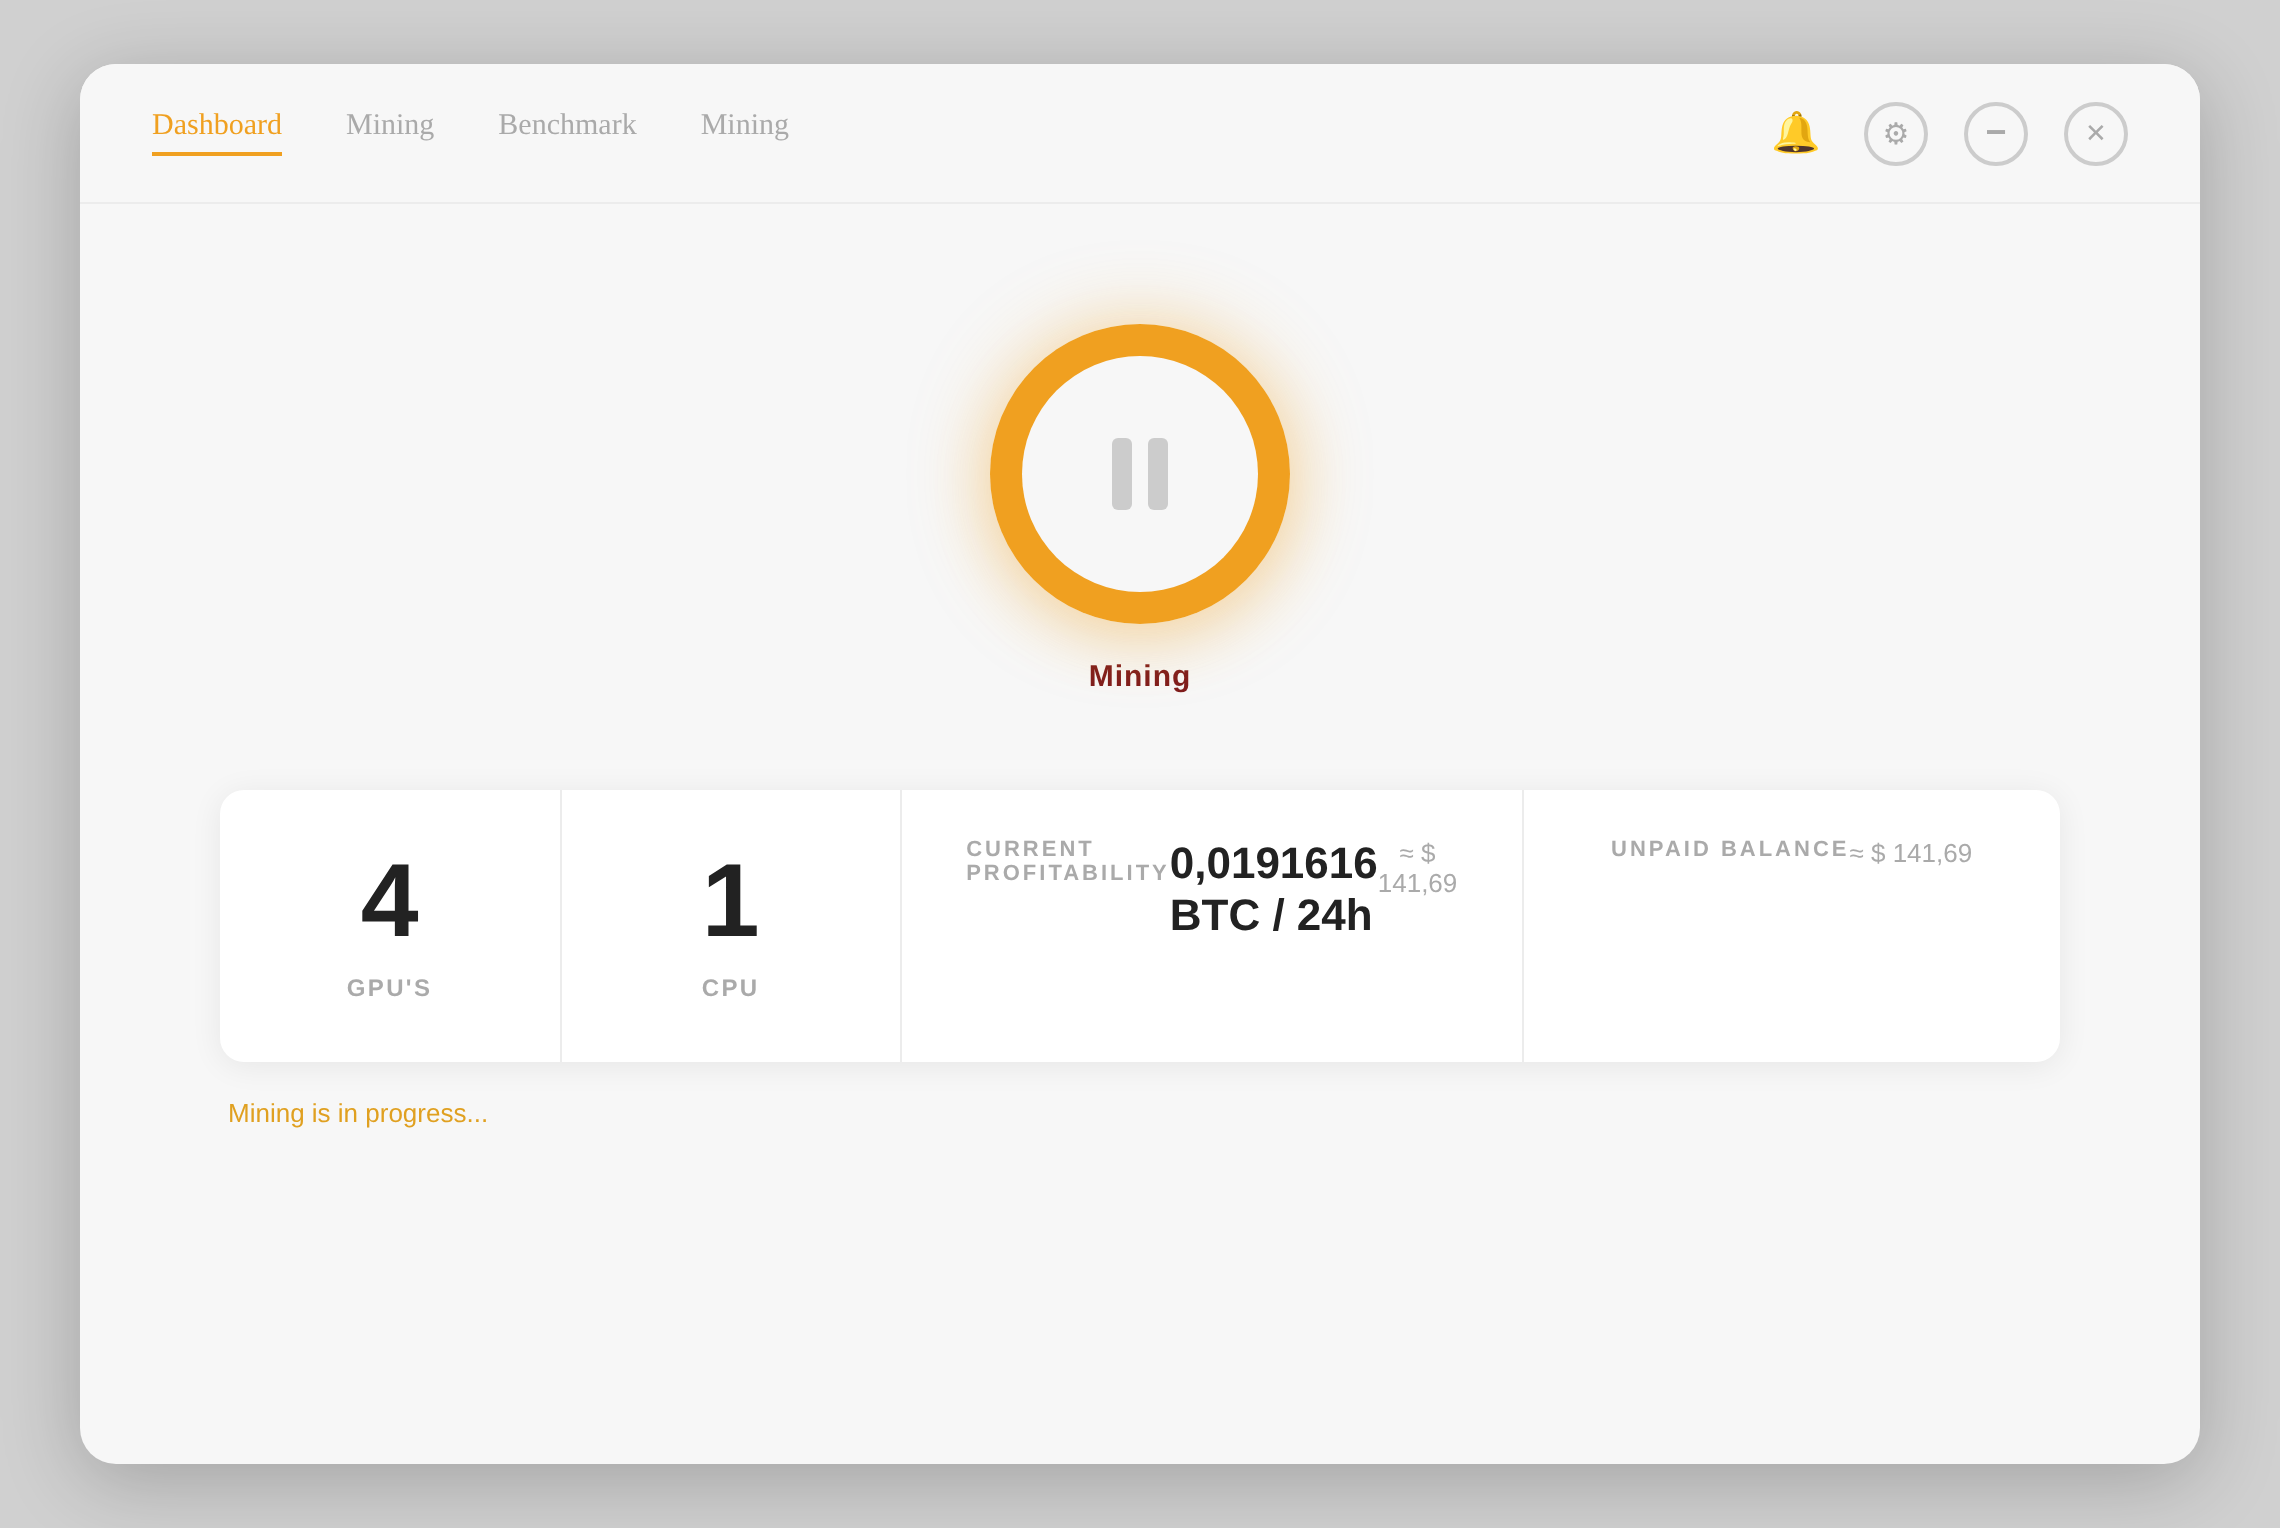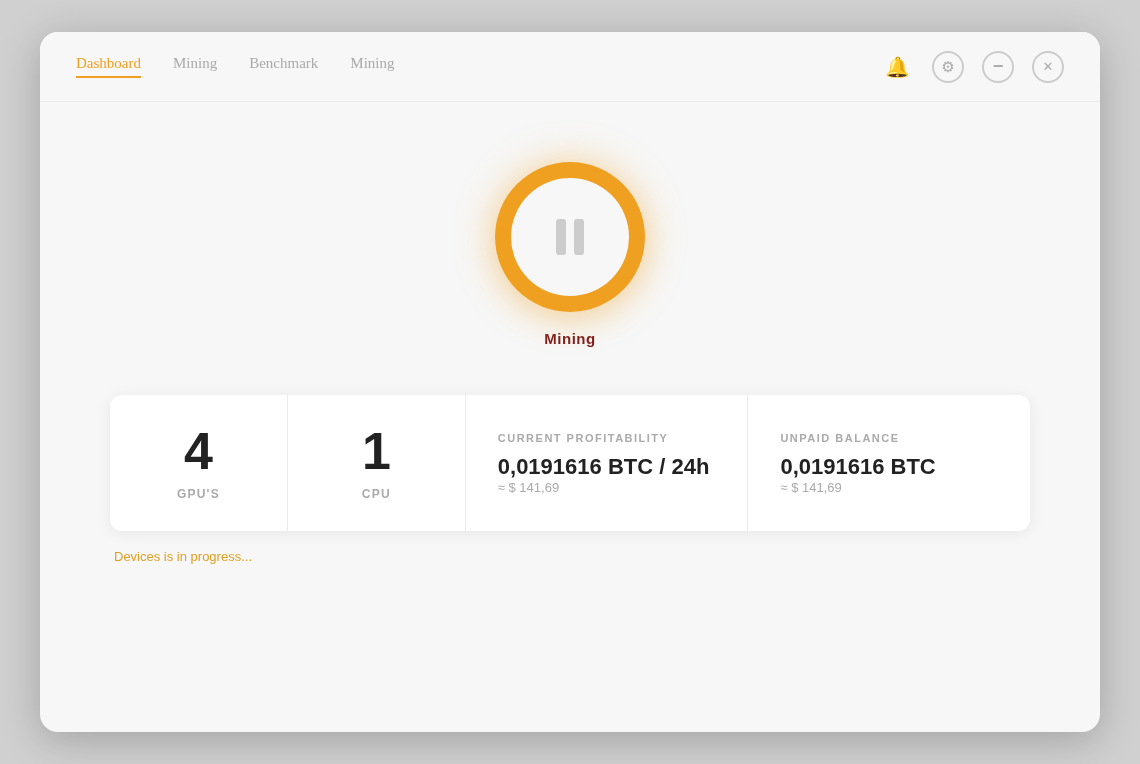--- a/index.html
+++ b/index.html
@@ -159,21 +159,21 @@
       font-size: 12px;
       font-weight: 700;
       color: #aaaaaa;
       letter-spacing: 1.2px;
       text-transform: uppercase;
     }
     .stat-card-wide {
       flex: 1.8;
       padding: 24px 32px;
       display: flex;
-      flex-direction: column;
+      flex-direction: row;
       align-items: flex-start;
       justify-content: center;
       border-right: 1px solid #ececec;
     }
     .stat-card-wide:last-child {
       border-right: none;
     }
     .stat-section-label {
       font-size: 11px;
       font-weight: 600;
@@ -185,20 +185,21 @@
     .stat-main-value {
       font-size: 22px;
       font-weight: 800;
       color: #222222;
       margin-bottom: 0;
     }
     .stat-sub-value {
       font-size: 13px;
       color: #aaaaaa;
       font-weight: 400;
+      text-align: center;
     }
     
     .bottom-hint {
       width: 100%;
       max-width: 920px;
       margin-top: 18px;
       display: flex;
       justify-content: flex-start;
       padding-left: 4px;
     }
@@ -263,22 +264,21 @@
       </div>
 
       <div class="stat-card-wide">
         <div class="stat-section-label">CURRENT PROFITABILITY</div>
         <div class="stat-main-value">0,0191616 BTC / 24h</div>
         <div class="stat-sub-value">≈ $ 141,69</div>
       </div>
 
       <div class="stat-card-wide">
         <div class="stat-section-label">UNPAID BALANCE</div>
-        <div class="stat-main-value">0,0191616 BTC</div>
         <div class="stat-sub-value">≈ $ 141,69</div>
       </div>
     </div>
 
     <div class="bottom-hint">
-      <span class="bottom-hint-text">Devices is in progress...</span>
+      <span class="bottom-hint-text">Mining is in progress...</span>
     </div>
   </div>
 </div>
 
 </body></html>

